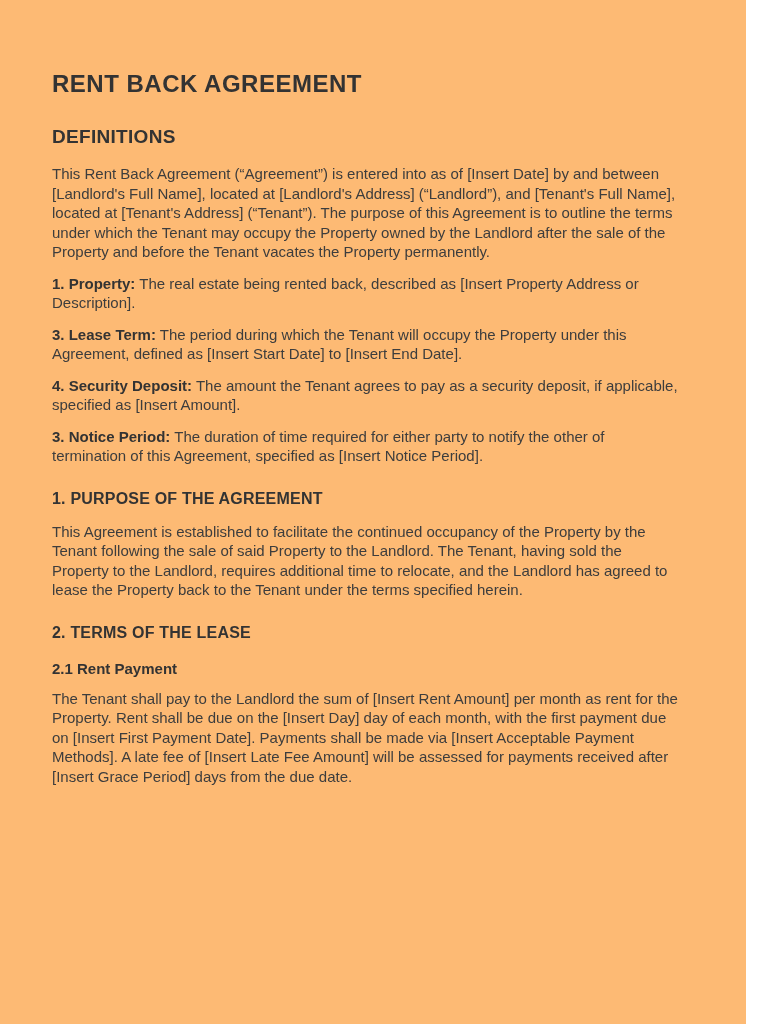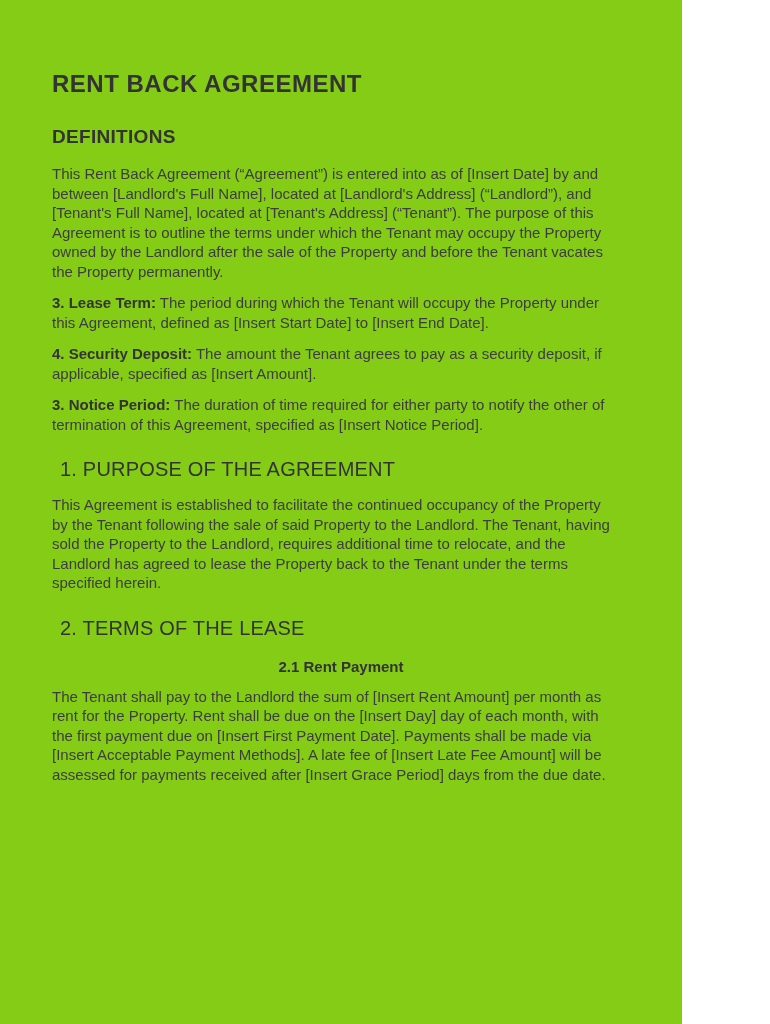--- a/index.html
+++ b/index.html
@@ -1,56 +1,55 @@
 <!DOCTYPE html>
 <html><head>
 <meta charset="utf-8">
 <style>
   html, body {
     margin: 0;
     padding: 0;
     background: #ffffff;
   }
   .page {
-    width: 682px;
+    width: 746px;
     height: 1024px;
     box-sizing: border-box;
-    background: #84cc16;
+    background: #fdba74;
     padding: 70px 52px 36px 52px;
     font-family: "Liberation Sans", "DejaVu Sans", sans-serif;
     color: #3d3d3d;
     overflow: hidden;
   }
   .doc-title {
     font-size: 24px;
     font-weight: 700;
     color: #333333;
     letter-spacing: 0.5px;
     margin: 0 0 24px 0;
   }
   .h2 {
     font-size: 19px;
     font-weight: 700;
     color: #333333;
     letter-spacing: 0.3px;
     margin: 28px 0 16px 0;
   }
   .h3 {
-    font-size: 20px;
-    font-weight: 400;
+    font-size: 16px;
+    font-weight: 700;
     color: #333333;
     letter-spacing: 0.2px;
-    margin: 24px 0 14px 8px;
+    margin: 24px 0 14px 0;
   }
   .h4 {
     font-size: 15px;
     font-weight: 700;
     color: #333333;
     margin: 18px 0 12px 0;
-    text-align: center;
   }
   p.para {
     font-size: 15px;
     line-height: 1.3;
     margin: 0 16px 12px 0;
     color: #3d3d3d;
   }
   p.para strong {
     color: #333333;
     font-weight: 700;
@@ -60,20 +59,21 @@
 <body>
 
 <div class="page">
 
   <h1 class="doc-title">RENT BACK AGREEMENT</h1>
 
   <h2 class="h2">DEFINITIONS</h2>
   <p class="para">This Rent Back Agreement (“Agreement”) is entered into as of [Insert Date] by and between [Landlord's Full Name], located at [Landlord's Address] (“Landlord”), and [Tenant's Full Name], located at [Tenant's Address] (“Tenant”). The purpose of this Agreement is to outline the terms under which the Tenant may occupy the Property owned by the Landlord after the sale of the Property and before the Tenant vacates the Property permanently.</p>
 
 
+  <p class="para"><strong>1. Property:</strong><span> The real estate being rented back, described as [Insert Property Address or Description].</span></p>
 
 
   <p class="para"><strong>3. Lease Term:</strong><span> The period during which the Tenant will occupy the Property under this Agreement, defined as [Insert Start Date] to [Insert End Date].</span></p>
 
   <p class="para"><strong>4. Security Deposit:</strong><span> The amount the Tenant agrees to pay as a security deposit, if applicable, specified as [Insert Amount].</span></p>
 
   <p class="para"><strong>3. Notice Period:</strong><span> The duration of time required for either party to notify the other of termination of this Agreement, specified as [Insert Notice Period].</span></p>
 
 
   <h3 class="h3">1. PURPOSE OF THE AGREEMENT</h3>

